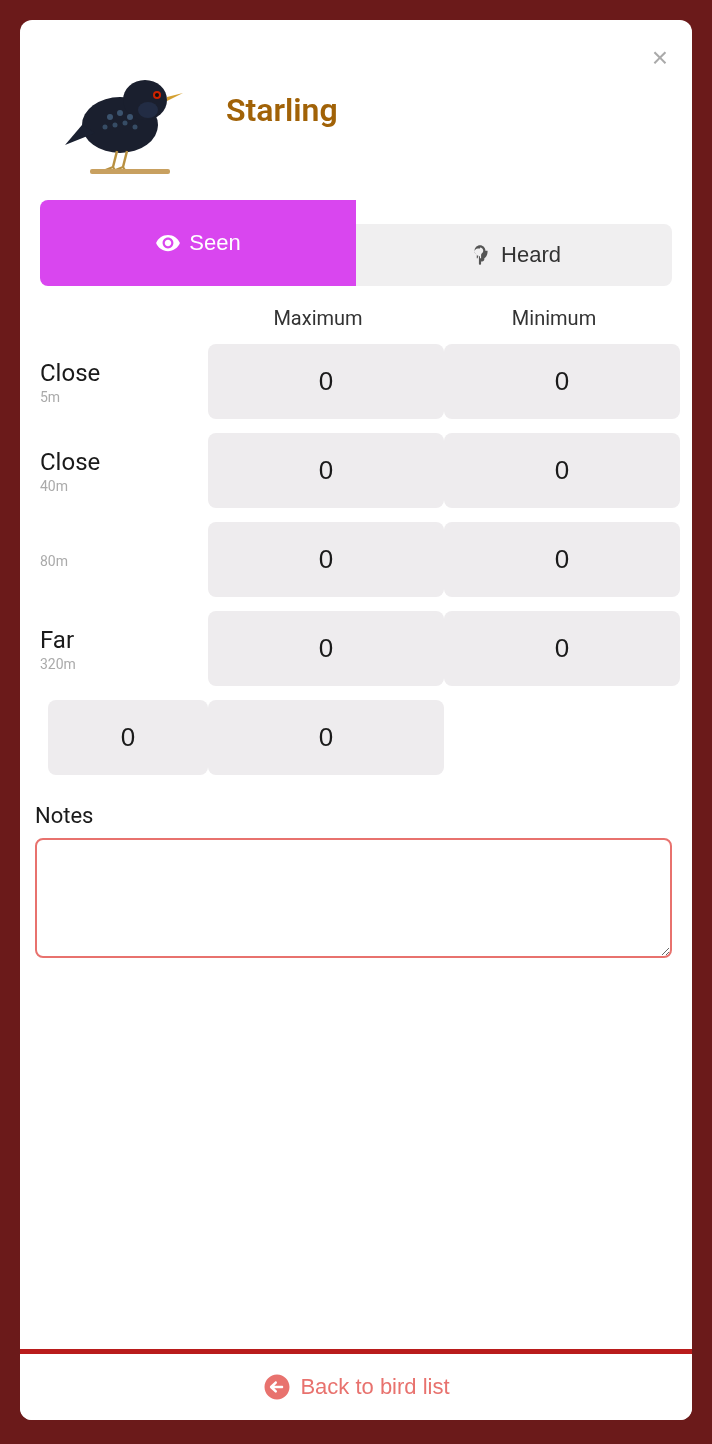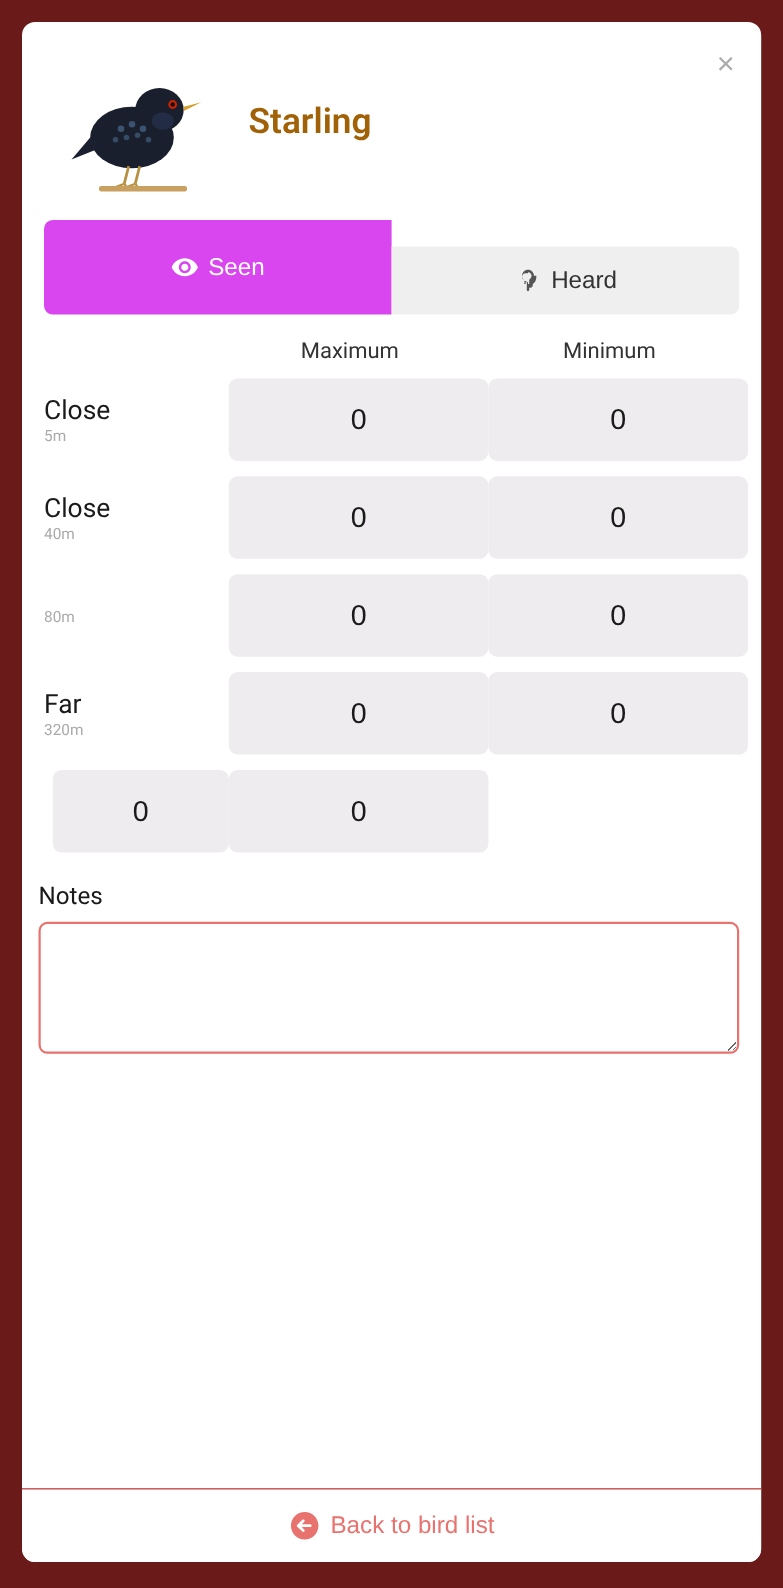--- a/index.html
+++ b/index.html
@@ -158,21 +158,21 @@
       resize: vertical;
       outline: none;
       color: #333;
     }
     .back-row {
       position: absolute;
       bottom: 0;
       left: 0;
       right: 0;
       background: #ffffff;
-      border-top: 1px solid #b91c1c;
+      border-top: 5px solid #b91c1c;
       padding: 18px 20px;
       display: flex;
       justify-content: center;
       align-items: center;
     }
     .back-btn {
       background: none;
       border: none;
       cursor: pointer;
       font-size: 22px;

